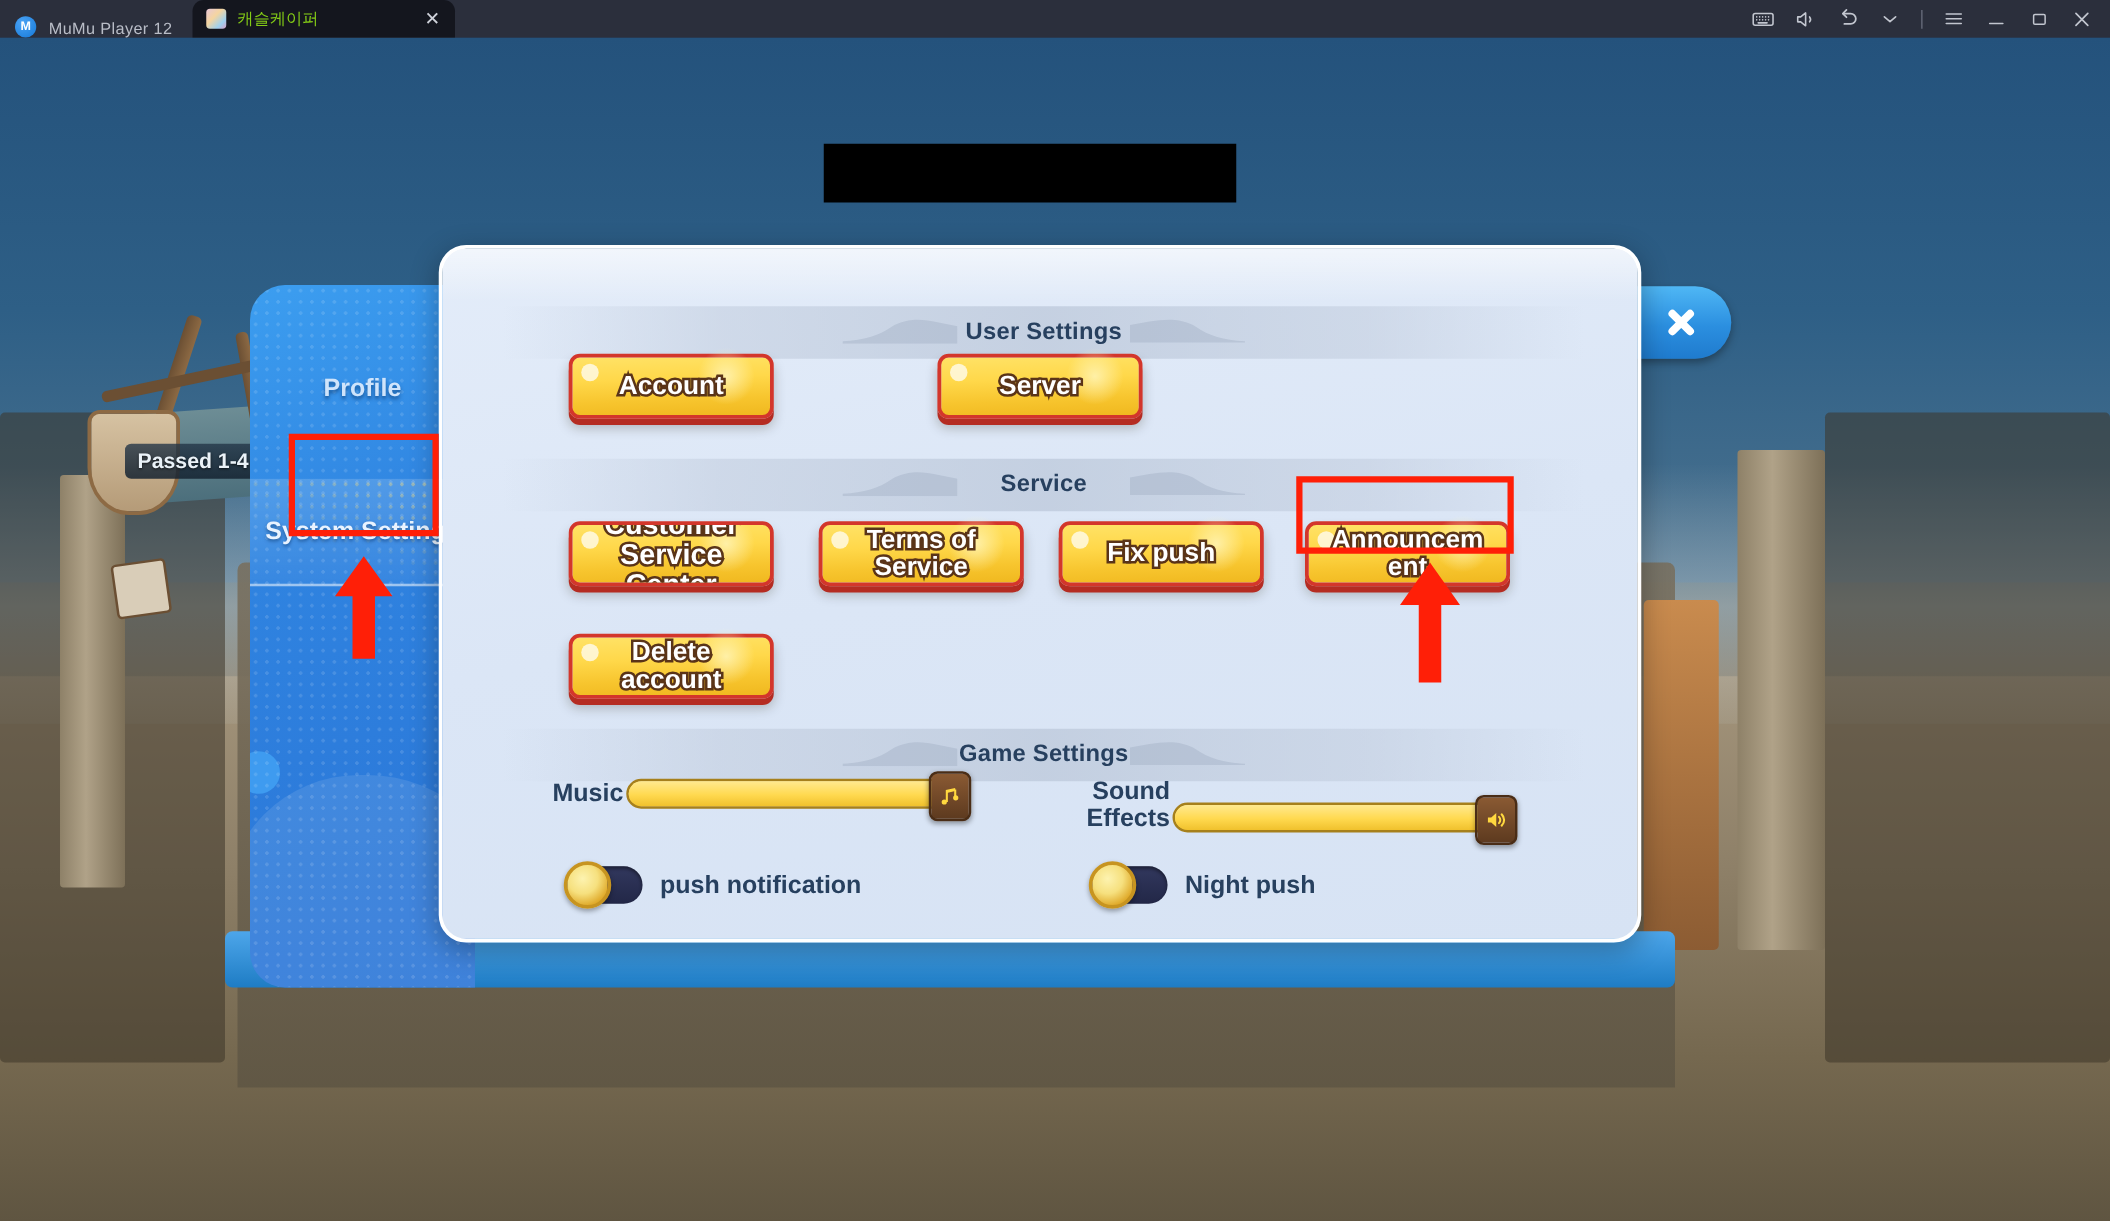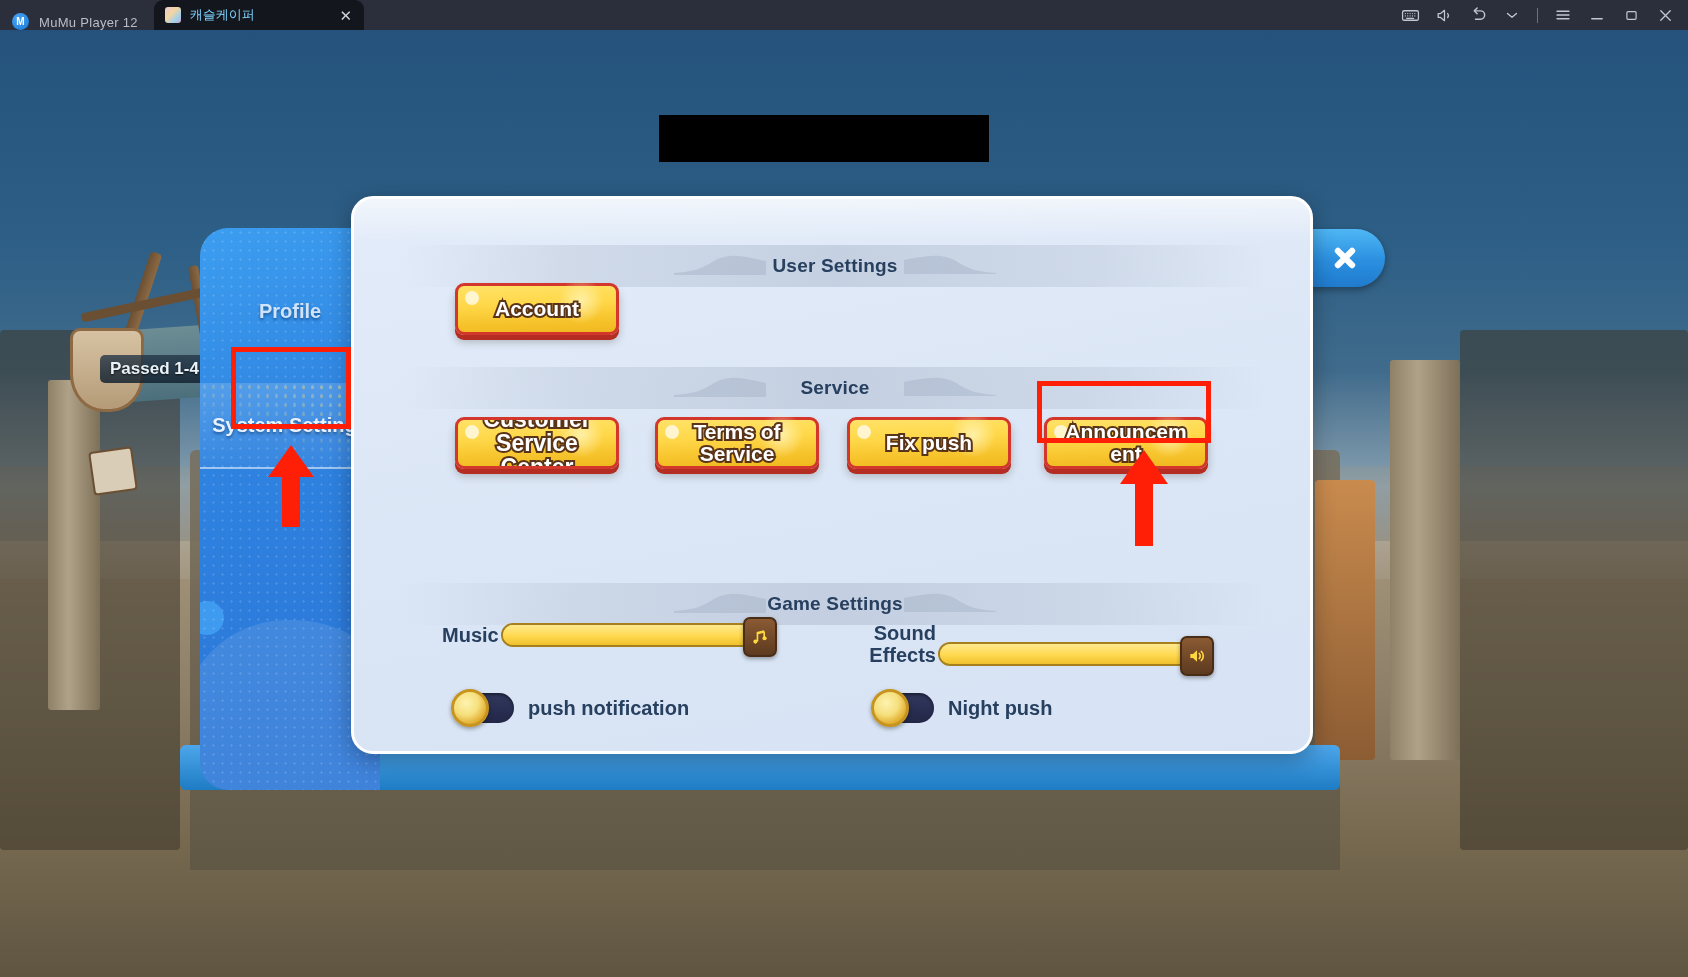--- a/index.html
+++ b/index.html
@@ -43,21 +43,21 @@
     border-radius: 9px 9px 0 0;
     display: flex; align-items: center;
     padding: 0 10px 0 11px; gap: 9px;
   }
   .tb-tab-icon {
     width: 16px; height: 16px; border-radius: 3px;
     background: linear-gradient(135deg,#e8c7d8 0%, #f5d5a0 40%, #9fd1ef 75%, #d8a0c8 100%);
     flex: 0 0 auto;
   }
   .tb-tab-label {
-    font-size: 13px; color: #7dd3fc; flex: 1 1 auto; white-space: nowrap;
+    font-size: 13px; color: #84cc16; flex: 1 1 auto; white-space: nowrap;
   }
   .tb-tab-close {
     font-size: 15px; color: #cfd2da; line-height: 1;
     width: 16px; text-align: center; cursor: pointer;
   }
   .tb-right {
     margin-left: auto; height: 30px;
     display: flex; align-items: center; gap: 0px;
     padding-right: 6px;
   }
@@ -549,20 +549,23 @@
         <svg viewBox="0 0 92 24" fill="#9aa8bd">
             <path d="M92 22c-18-1-28-4-40-12-7-5-11 2-6 6 4 3 9 2 8-2-1-5-9-8-18-9C24 4 12 7 0 9v14h92z" opacity=".8"></path>
           </svg>
       </div>
       <div class="sect-label">User Settings</div>
     </div>
 
     <div class="gbtn b-account">
       <span class="lbl">Account</span>
     </div>
+    <div class="gbtn b-server">
+      <span class="lbl">Server</span>
+    </div>
 
     <div class="sect service">
       <div class="wave l">
         <svg viewBox="0 0 92 24" fill="#9aa8bd">
             <path d="M0 22c18-1 28-4 40-12 7-5 11 2 6 6-4 3-9 2-8-2 1-5 9-8 18-9 12-1 24 3 36 5v14H0z" opacity=".8"></path>
           </svg>
       </div>
       <div class="wave r">
         <svg viewBox="0 0 92 24" fill="#9aa8bd">
             <path d="M92 22c-18-1-28-4-40-12-7-5-11 2-6 6 4 3 9 2 8-2-1-5-9-8-18-9C24 4 12 7 0 9v14h92z" opacity=".8"></path>
@@ -579,20 +582,24 @@
     <div class="gbtn b-terms">
       <span class="lbl">Terms of
 Service</span>
     </div>
     <div class="gbtn b-fixgame">
       <span class="lbl">Fix push</span>
     </div>
     <div class="gbtn b-announcement">
       <span class="lbl">Announcem
 ent</span>
+    </div>
+    <div class="gbtn b-delete">
+      <span class="lbl">Delete
+account</span>
     </div>
 
     <div class="sect gamesettings">
       <div class="wave l">
         <svg viewBox="0 0 92 24" fill="#9aa8bd">
             <path d="M0 22c18-1 28-4 40-12 7-5 11 2 6 6-4 3-9 2-8-2 1-5 9-8 18-9 12-1 24 3 36 5v14H0z" opacity=".8"></path>
           </svg>
       </div>
       <div class="wave r">
         <svg viewBox="0 0 92 24" fill="#9aa8bd">

